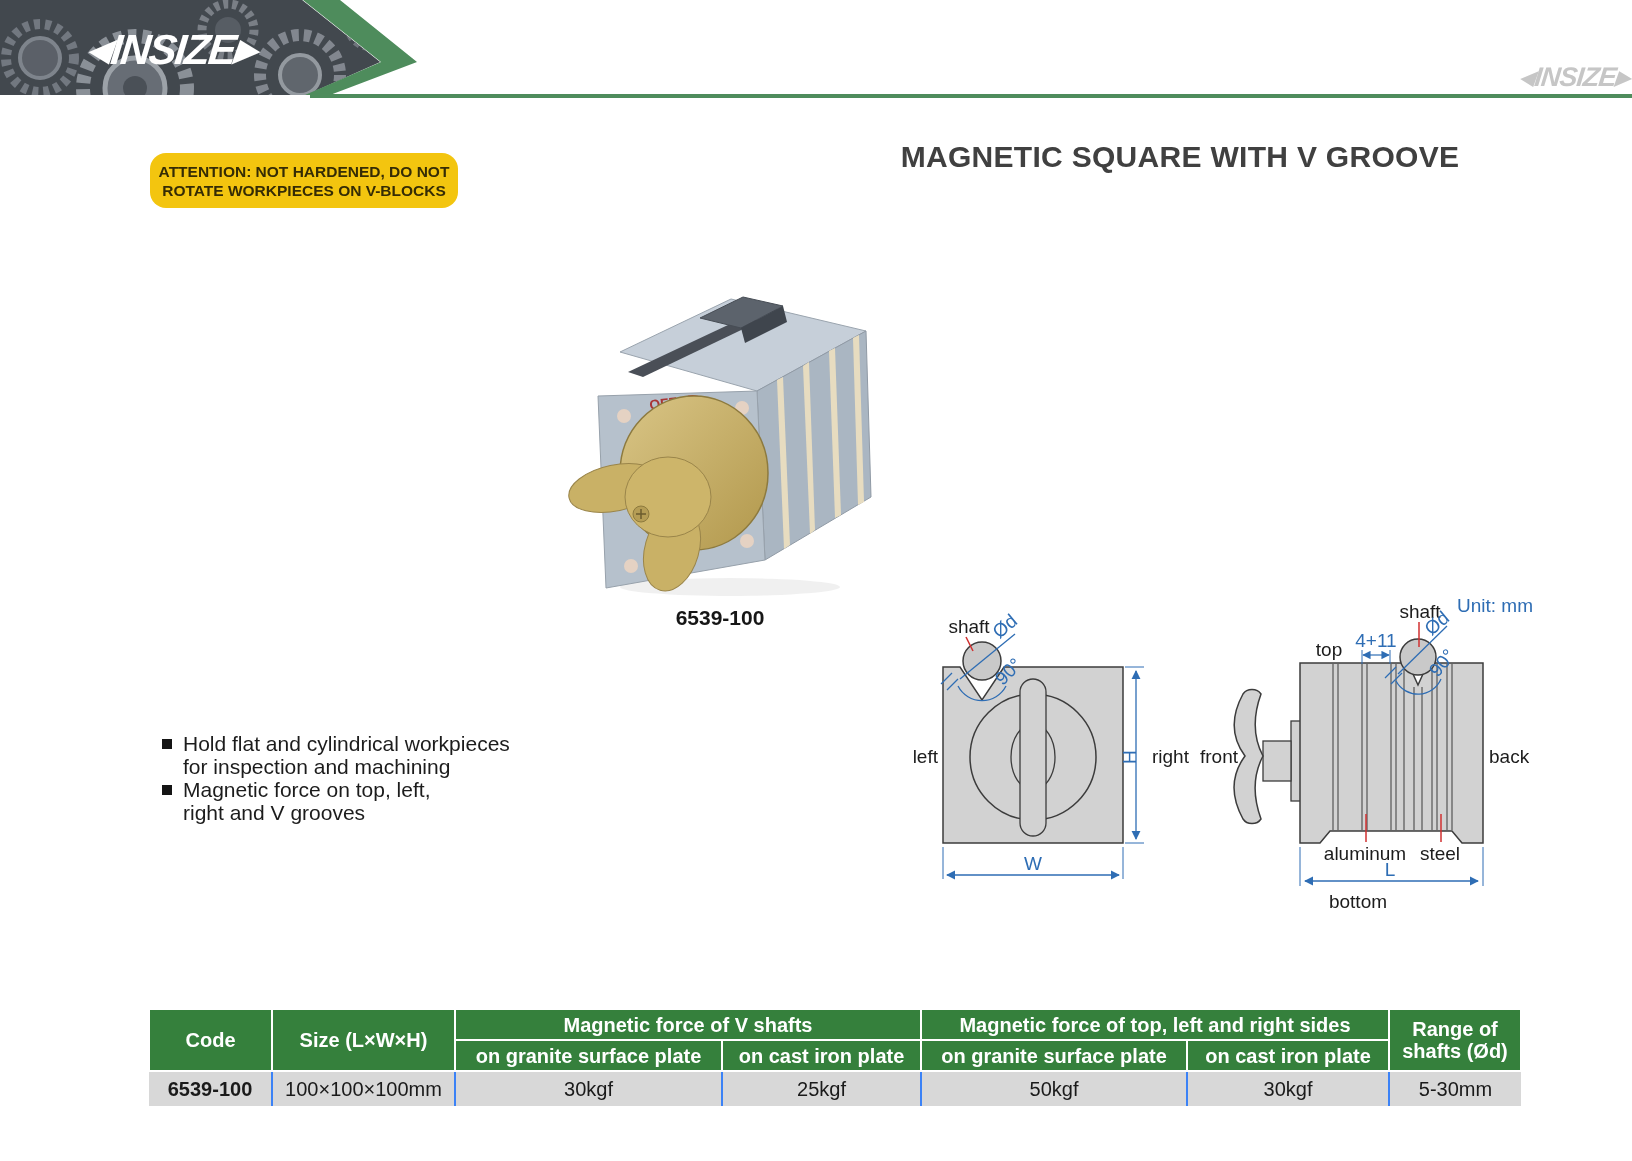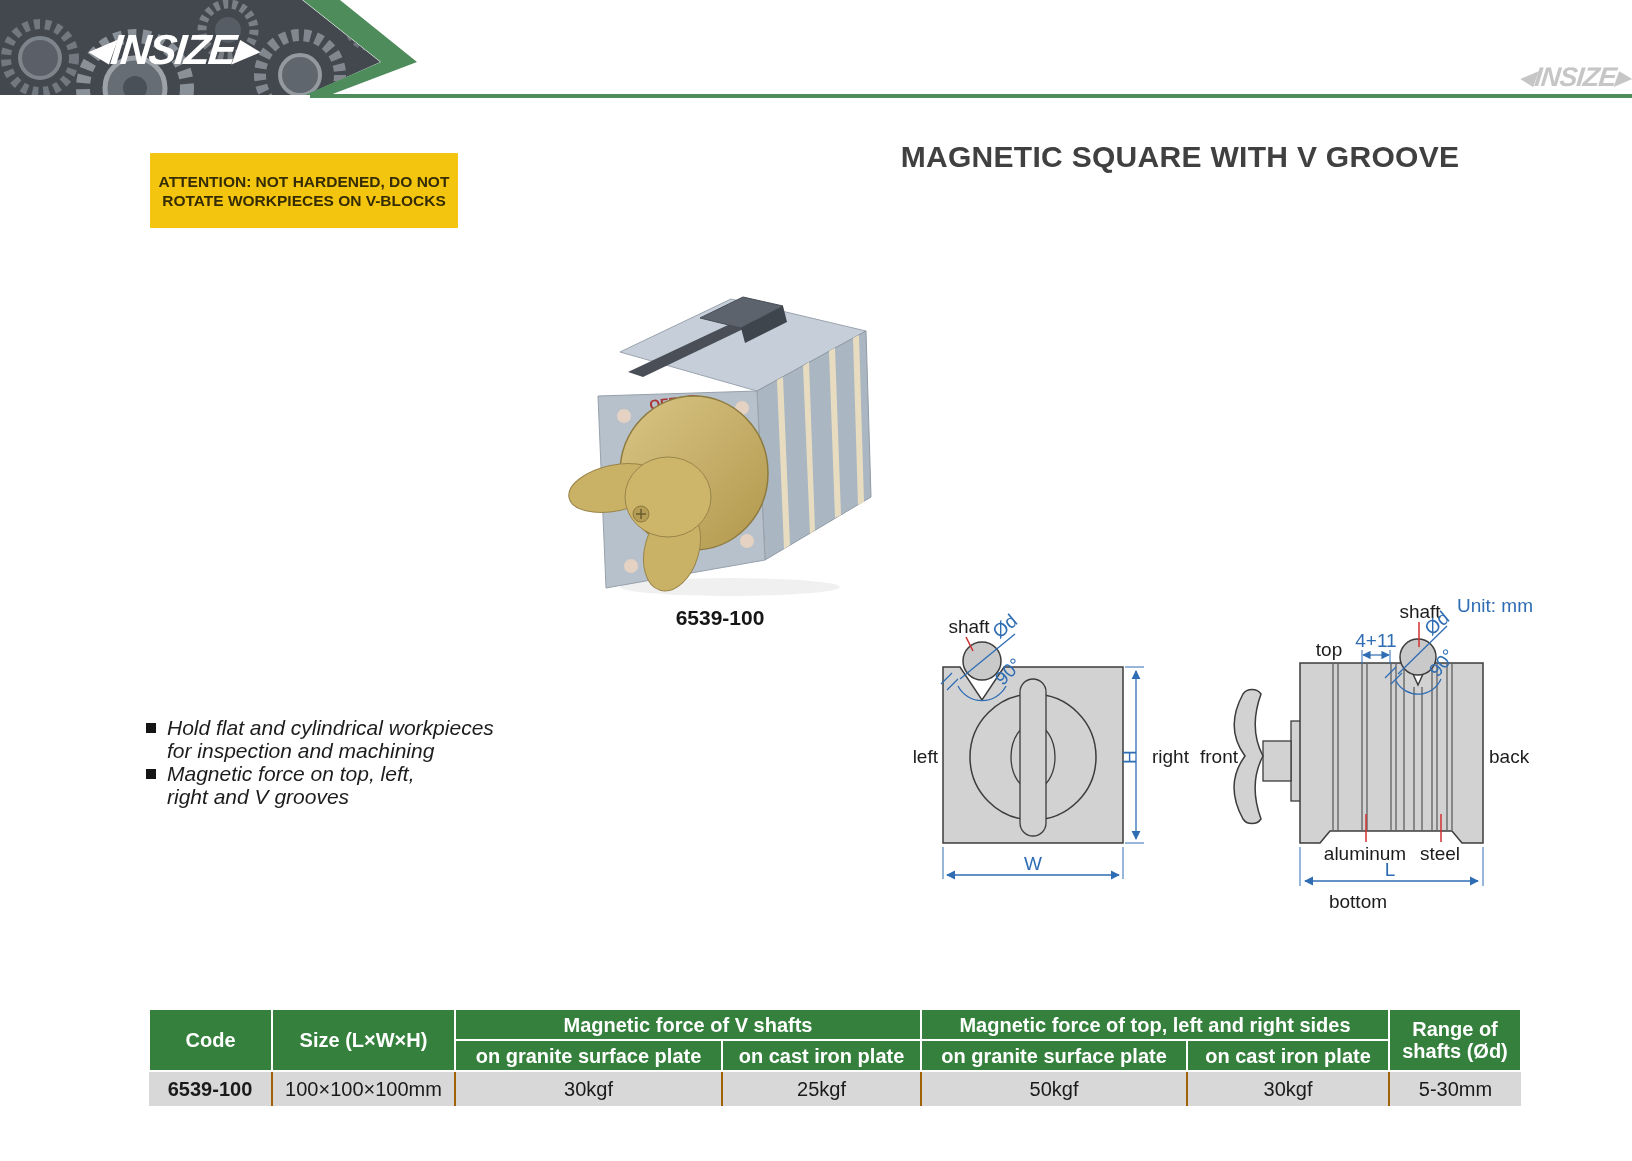--- a/index.html
+++ b/index.html
@@ -17,44 +17,44 @@
   #hero-logo .logo-arrow{font-size:30px;line-height:52px;}
   #hero-chevron{left:297px;top:0;width:126px;height:95px;background:#4E8C5C;
     clip-path:polygon(6px 0,43px 0,120px 62px,33px 95px,8px 95px,84px 62px);}
   #hero-line{left:310px;top:94px;width:1322px;height:4px;background:#4E8C5C;}
   #hero-watermark{right:2px;top:62px;color:#c6c6c6;font-weight:bold;font-style:italic;
     transform:skewX(-6deg);display:flex;align-items:center;white-space:nowrap;}
   #hero-watermark .logo-text{font-size:27px;letter-spacing:-1px;}
   #hero-watermark .logo-arrow{font-size:19px;}
 
   
-  #attention-box{left:150px;top:153px;width:308px;height:75px;background:#F3C50F;
-    border-radius:1px;display:flex;align-items:center;justify-content:center;
+  #attention-box{left:150px;top:153px;width:308px;height:55px;background:#F3C50F;
+    border-radius:16px;display:flex;align-items:center;justify-content:center;
     text-align:center;font-weight:bold;font-size:15.5px;line-height:19px;
     color:#352c05;white-space:pre-line;}
   #page-title{left:860px;top:140px;width:640px;text-align:center;
     font-size:30px;font-weight:bold;color:#404040;letter-spacing:.3px;}
 
   
   #product-code{left:620px;top:606px;width:200px;text-align:center;
     font-size:21px;font-weight:bold;color:#161616;}
-  #features{left:146px;top:716px;width:420px;list-style:none;margin:0;padding:0;font-style:italic;}
+  #features{left:146px;top:716px;width:420px;list-style:none;margin:16px;padding:0;}
   #features li{display:flex;margin:0 0 0 0;}
   #features .sq{flex:none;width:10px;height:10px;background:#151515;margin:7px 11px 0 0;}
   #features .ftext{font-size:21px;line-height:23px;white-space:pre-line;color:#1c1c1c;}
 
   
   #spec-table-wrap{left:148px;top:1008px;width:1372px;}
   table.spec{border-collapse:collapse;table-layout:fixed;width:1372px;}
   table.spec th{background:#35803C;color:#fff;font-weight:bold;font-size:20px;
     border:2px solid #fff;padding:0;text-align:center;height:29px;line-height:22px;
     white-space:pre-line;}
   table.spec td{background:#D8D8D8;font-size:20px;text-align:center;height:34px;
     padding:0;border-top:2px solid #fff;}
-  table.spec td + td{border-left:2px solid #a16207;}
+  table.spec td + td{border-left:2px solid #3b82f6;}
   table.spec td.bold{font-weight:bold;}
 
   
   svg text{font-family:"Liberation Sans",sans-serif;}
   .lblk{font-size:19px;fill:#1c1c1c;}
   .lblu{font-size:19px;fill:#2E6DB4;}
 </style>
 </head>
 <body>
 

